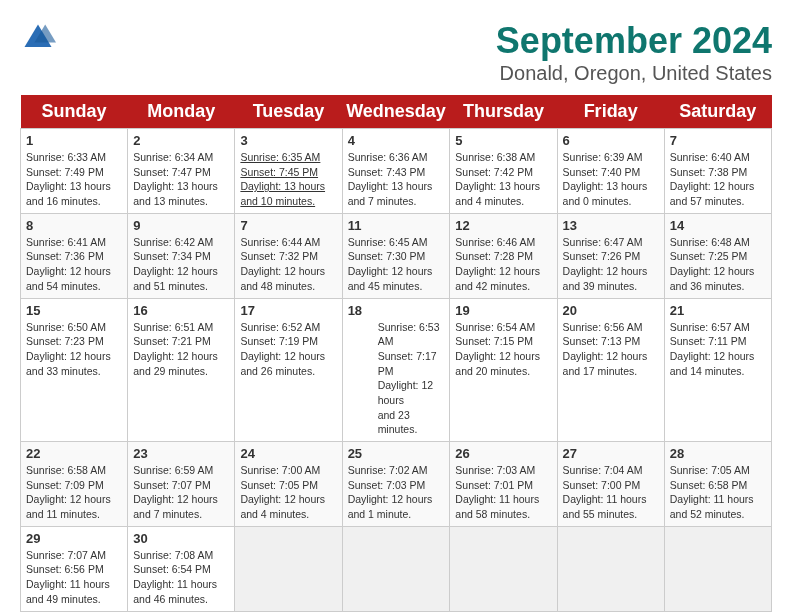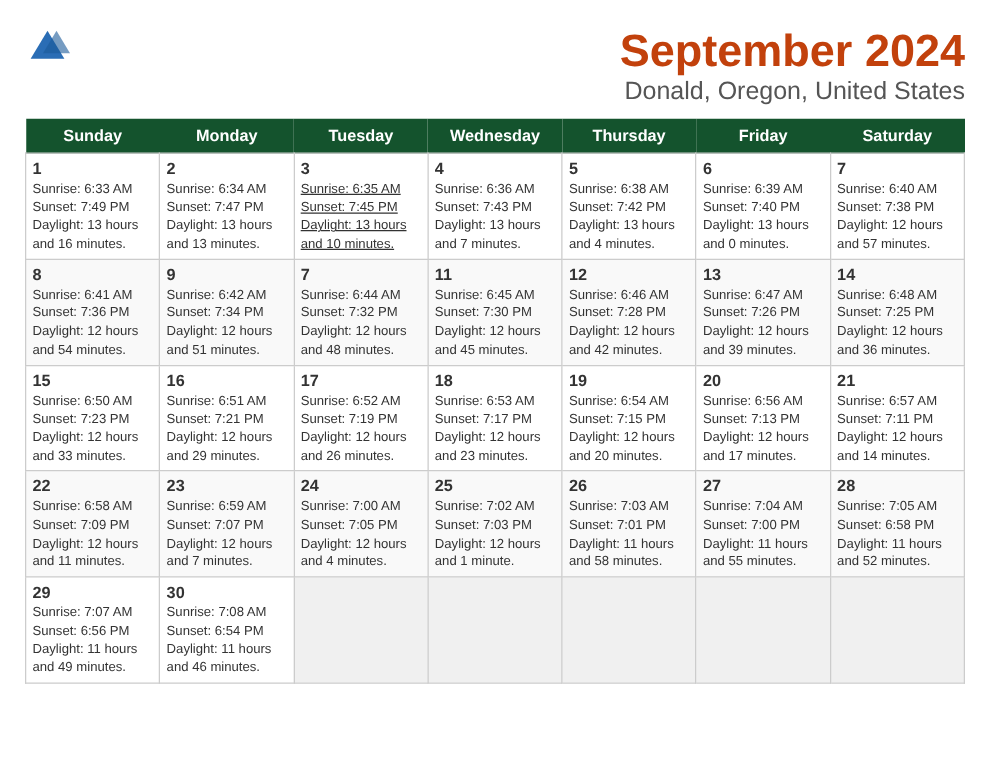--- a/index.html
+++ b/index.html
@@ -31,37 +31,37 @@
     .logo-icon {
       width: 36px;
       height: 36px;
     }
     .title-block {
       text-align: right;
     }
     .month-title {
       font-size: 36px;
       font-weight: bold;
-      color: #c2410c;
+      color: #0f766e;
     }
     .location {
       font-size: 20px;
       color: #555;
     }
     table {
       width: 100%;
       border-collapse: collapse;
       font-size: 11px;
     }
     th {
-      background-color: #14532d;
+      background-color: #b91c1c;
       color: white;
       text-align: center;
       padding: 6px 4px;
-      font-size: 13px;
+      font-size: 18px;
       font-weight: bold;
     }
     td {
       vertical-align: top;
       border: 1px solid #ccc;
       padding: 4px 5px;
       min-height: 80px;
       height: 80px;
       width: calc(100% / 7);
     }
@@ -235,21 +235,21 @@
         </td>
         <td>
           <span class="day-num">17</span>
           <div class="cell-text" style="white-space: pre-line;">Sunrise: 6:52 AM
 Sunset: 7:19 PM
 Daylight: 12 hours
 and 26 minutes.</div>
         </td>
         <td>
           <span class="day-num">18</span>
-          <div class="cell-text" style="white-space: pre-line;">Sunrise: 6:53 AM
+          <div class="cell-text" style="white-space: pre-line; margin-left: 30px;">Sunrise: 6:53 AM
 Sunset: 7:17 PM
 Daylight: 12 hours
 and 23 minutes.</div>
         </td>
         <td>
           <span class="day-num">19</span>
           <div class="cell-text" style="white-space: pre-line;">Sunrise: 6:54 AM
 Sunset: 7:15 PM
 Daylight: 12 hours
 and 20 minutes.</div>

